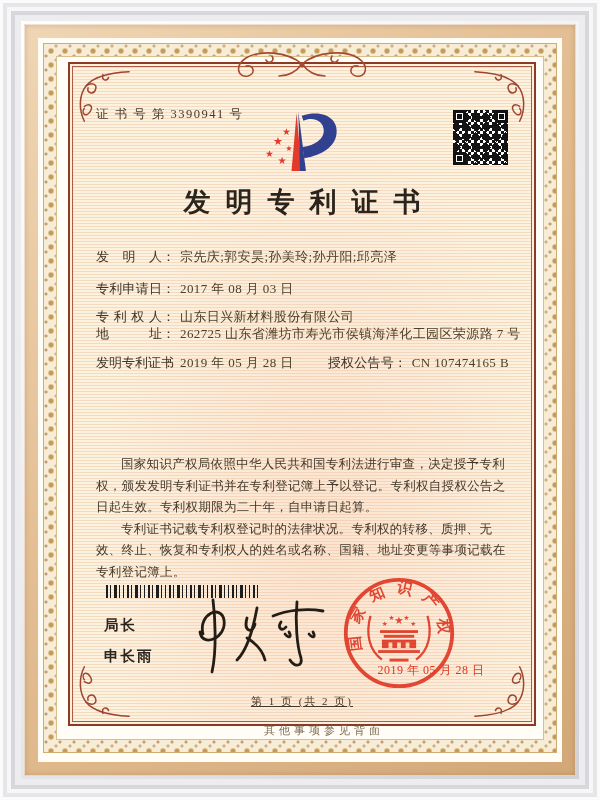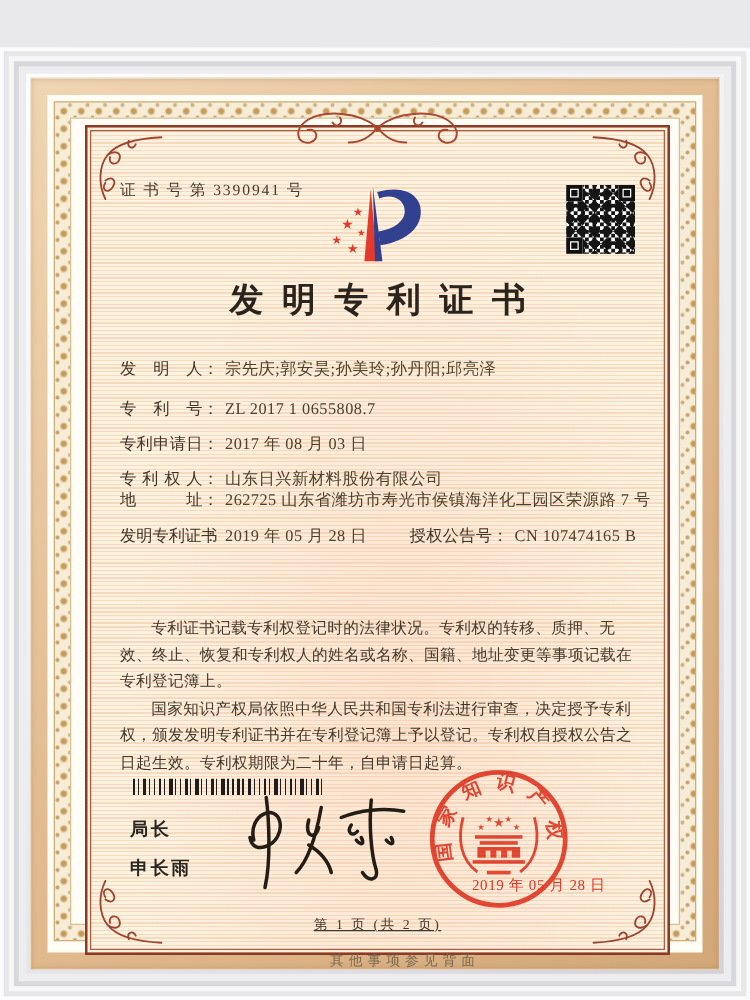--- a/index.html
+++ b/index.html
@@ -4,21 +4,21 @@
 <style>
   html,body{margin:0;padding:0;}
   body{width:600px;height:800px;position:relative;overflow:hidden;
        font-family:"Liberation Serif","DejaVu Serif",serif;background:#e9e9ec;}
 
   
   .frame{position:absolute;inset:0;
     background:linear-gradient(145deg,#ffffff 0%,#f3f3f5 35%,#e3e3e7 70%,#cfcfd4 100%);
     box-shadow:inset 0 0 0 3px #fbfbfc,inset 0 0 0 7px #e6e6e9,
                inset 0 0 0 11px #f7f7f8,inset 0 0 0 15px #d8d8dc,
-               inset 0 0 0 21px #ededef,inset 4px 4px 10px rgba(0,0,0,.18);margin-top:38px;}
+               inset 0 0 0 21px #ededef,inset 4px 4px 10px rgba(0,0,0,.18);}
   
   .mat{position:absolute;left:24px;top:24px;right:24px;bottom:24px;
     background:linear-gradient(135deg,#f0d6b4 0%,#e3bd92 45%,#d3a878 100%);
     box-shadow:inset 0 0 0 1px rgba(255,255,255,.55),inset 0 0 6px rgba(120,80,40,.35);}
   
   .paper{position:absolute;left:38px;top:38px;right:38px;bottom:38px;background:#fffdf6;}
   
   .gold-band{position:absolute;left:43px;top:43px;right:43px;bottom:47px;
     border:1px solid #cdad74;
     background-color:#f7ecd6;
@@ -167,39 +167,36 @@
       <div class="finder bl"></div>
     </div>
 
     <div class="title">发明专利证书</div>
 
     <div class="fields">
       <div class="row" style="height:32px">
         <span class="flabel">发明人</span><span class="fcolon">：</span><span class="fvalue">宗先庆;郭安昊;孙美玲;孙丹阳;邱亮泽</span>
       </div>
       <div class="row" style="height:28px">
-        <span class="flabel">专利号</span><span class="fcolon">：</span><span class="fvalue">ZL 2017 1 0655808.7</span>
-      </div>
-      <div class="row" style="height:28px">
         <span class="flabel">专利申请日</span><span class="fcolon">：</span><span class="fvalue">2017 年 08 月 03 日</span>
       </div>
       <div class="row" style="height:17px">
         <span class="flabel">专利权人</span><span class="fcolon">：</span><span class="fvalue">山东日兴新材料股份有限公司</span>
       </div>
       <div class="row" style="height:29px">
         <span class="flabel">地址</span><span class="fcolon">：</span><span class="fvalue">262725 山东省潍坊市寿光市侯镇海洋化工园区荣源路 7 号</span>
       </div>
       <div class="row">
         <span class="flabel">发明专利证书</span><span class="fcolon">：</span><span class="fvalue">2019 年 05 月 28 日</span><span class="grant-gap"></span><span class="flabel">授权公告号</span><span class="fcolon">：</span><span class="fvalue">CN 107474165 B</span>
       </div>
     </div>
 
     <div class="paras">
+      <p>国家知识产权局依照中华人民共和国专利法进行审查，决定授予专利权，颁发发明专利证书并在专利登记簿上予以登记。专利权自授权公告之日起生效。专利权期限为二十年，自申请日起算。</p>
       <p>专利证书记载专利权登记时的法律状况。专利权的转移、质押、无效、终止、恢复和专利权人的姓名或名称、国籍、地址变更等事项记载在专利登记簿上。</p>
-      <p>国家知识产权局依照中华人民共和国专利法进行审查，决定授予专利权，颁发发明专利证书并在专利登记簿上予以登记。专利权自授权公告之日起生效。专利权期限为二十年，自申请日起算。</p>
     </div>
 
     <div class="barcode"></div>
     <div class="signer-title">局长</div>
     <div class="signer-name">申长雨</div>
 
     <svg class="signature" viewBox="0 0 150 95">
       <g fill="none" stroke="#241d15" stroke-width="2.8" stroke-linecap="round">
         <path d="M18,42 C13,22 36,12 39,28 C42,46 17,56 15,40"></path>
         <path d="M28,8 C30,24 32,58 27,80"></path>

